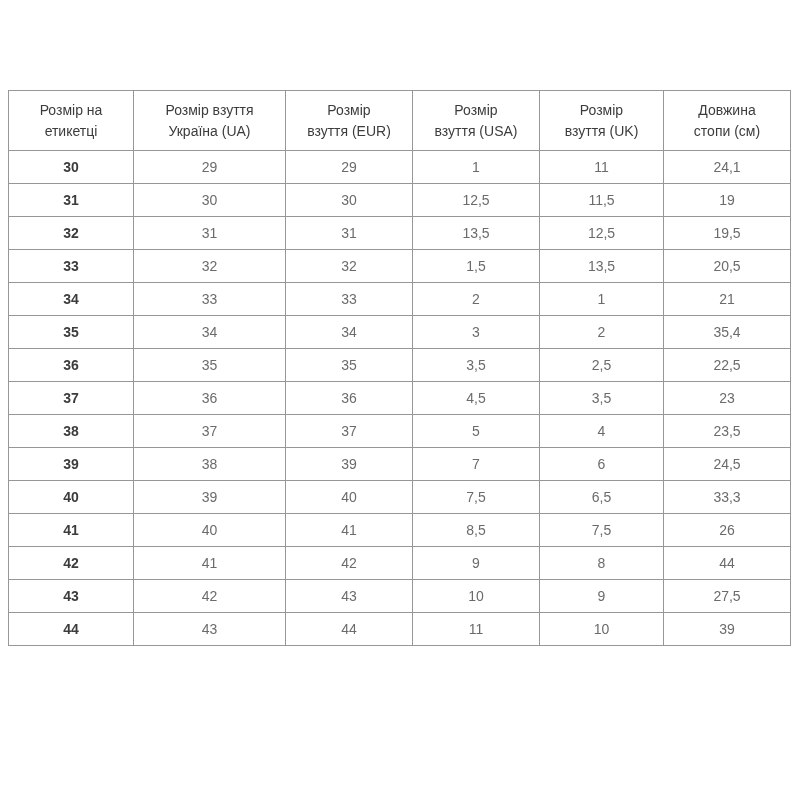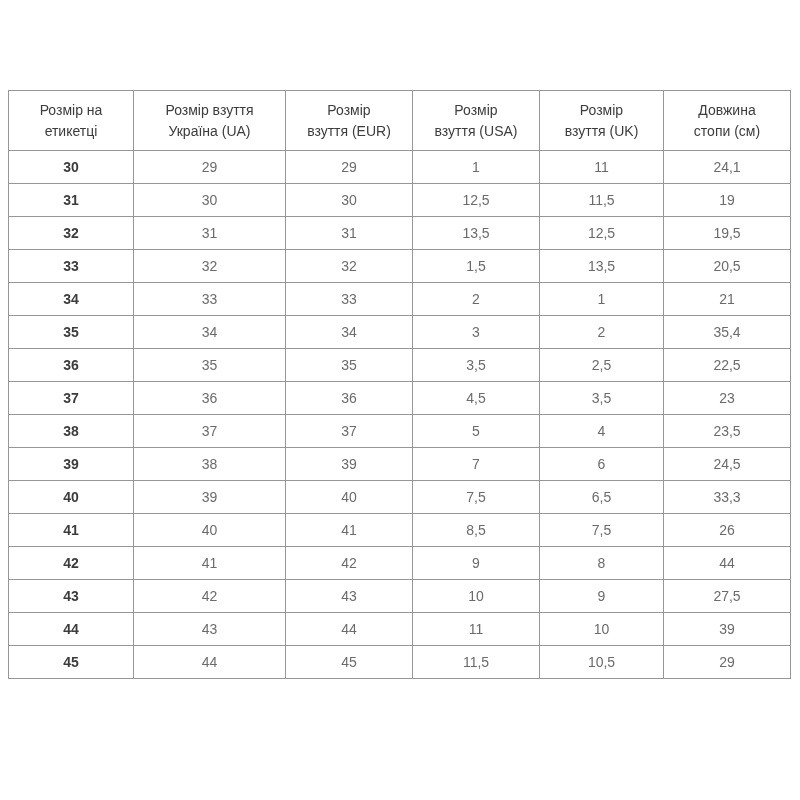--- a/index.html
+++ b/index.html
@@ -200,23 +200,15 @@
           <td>27,5</td>
         </tr>
         <tr>
           <td class="first-col">44</td>
           <td>43</td>
           <td>44</td>
           <td>11</td>
           <td>10</td>
           <td>39</td>
         </tr>
-        <tr>
-          <td class="first-col">45</td>
-          <td>44</td>
-          <td>45</td>
-          <td>11,5</td>
-          <td>10,5</td>
-          <td>29</td>
-        </tr>
       </tbody>
   </table>
 </div>
 
 </body></html>

